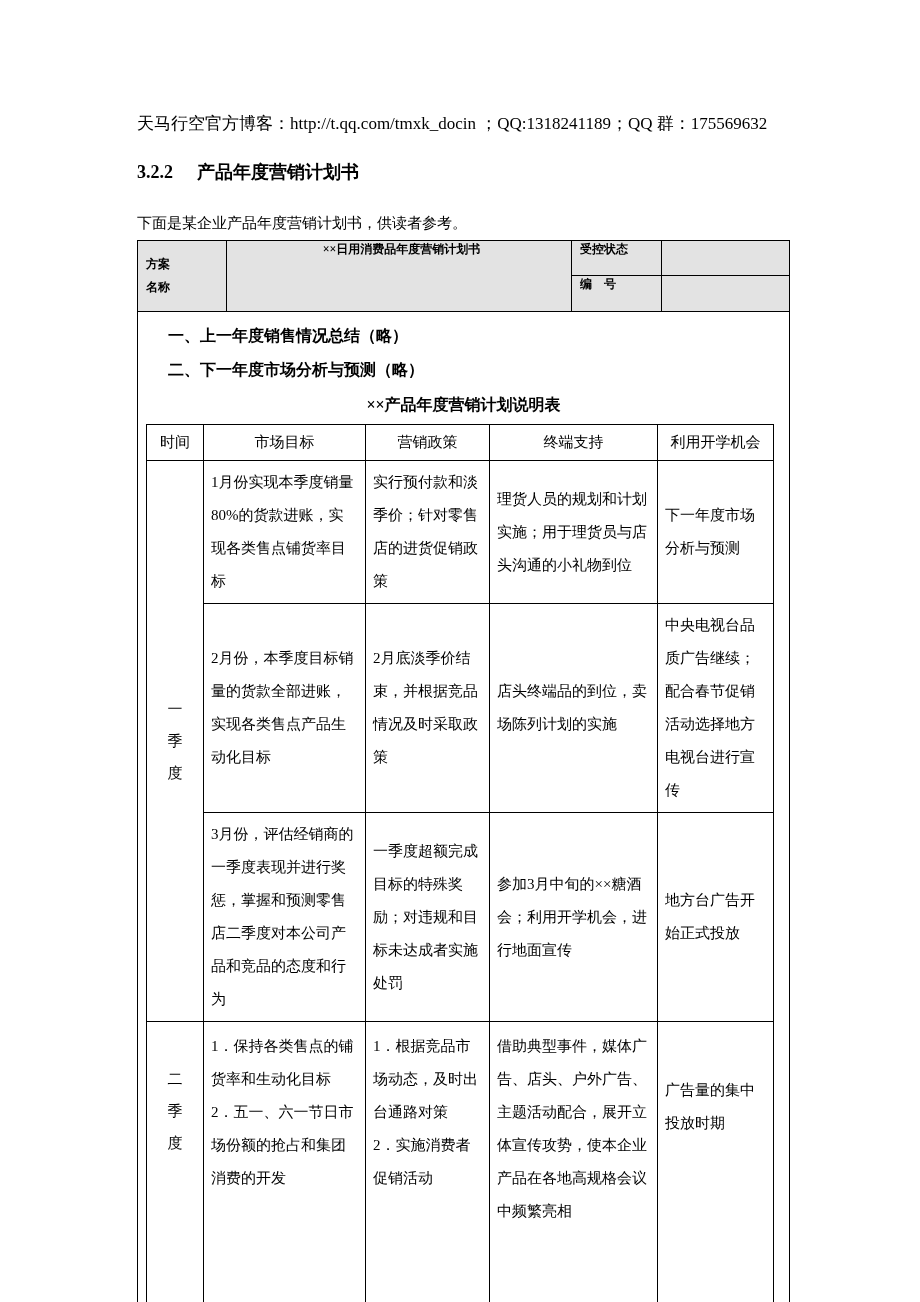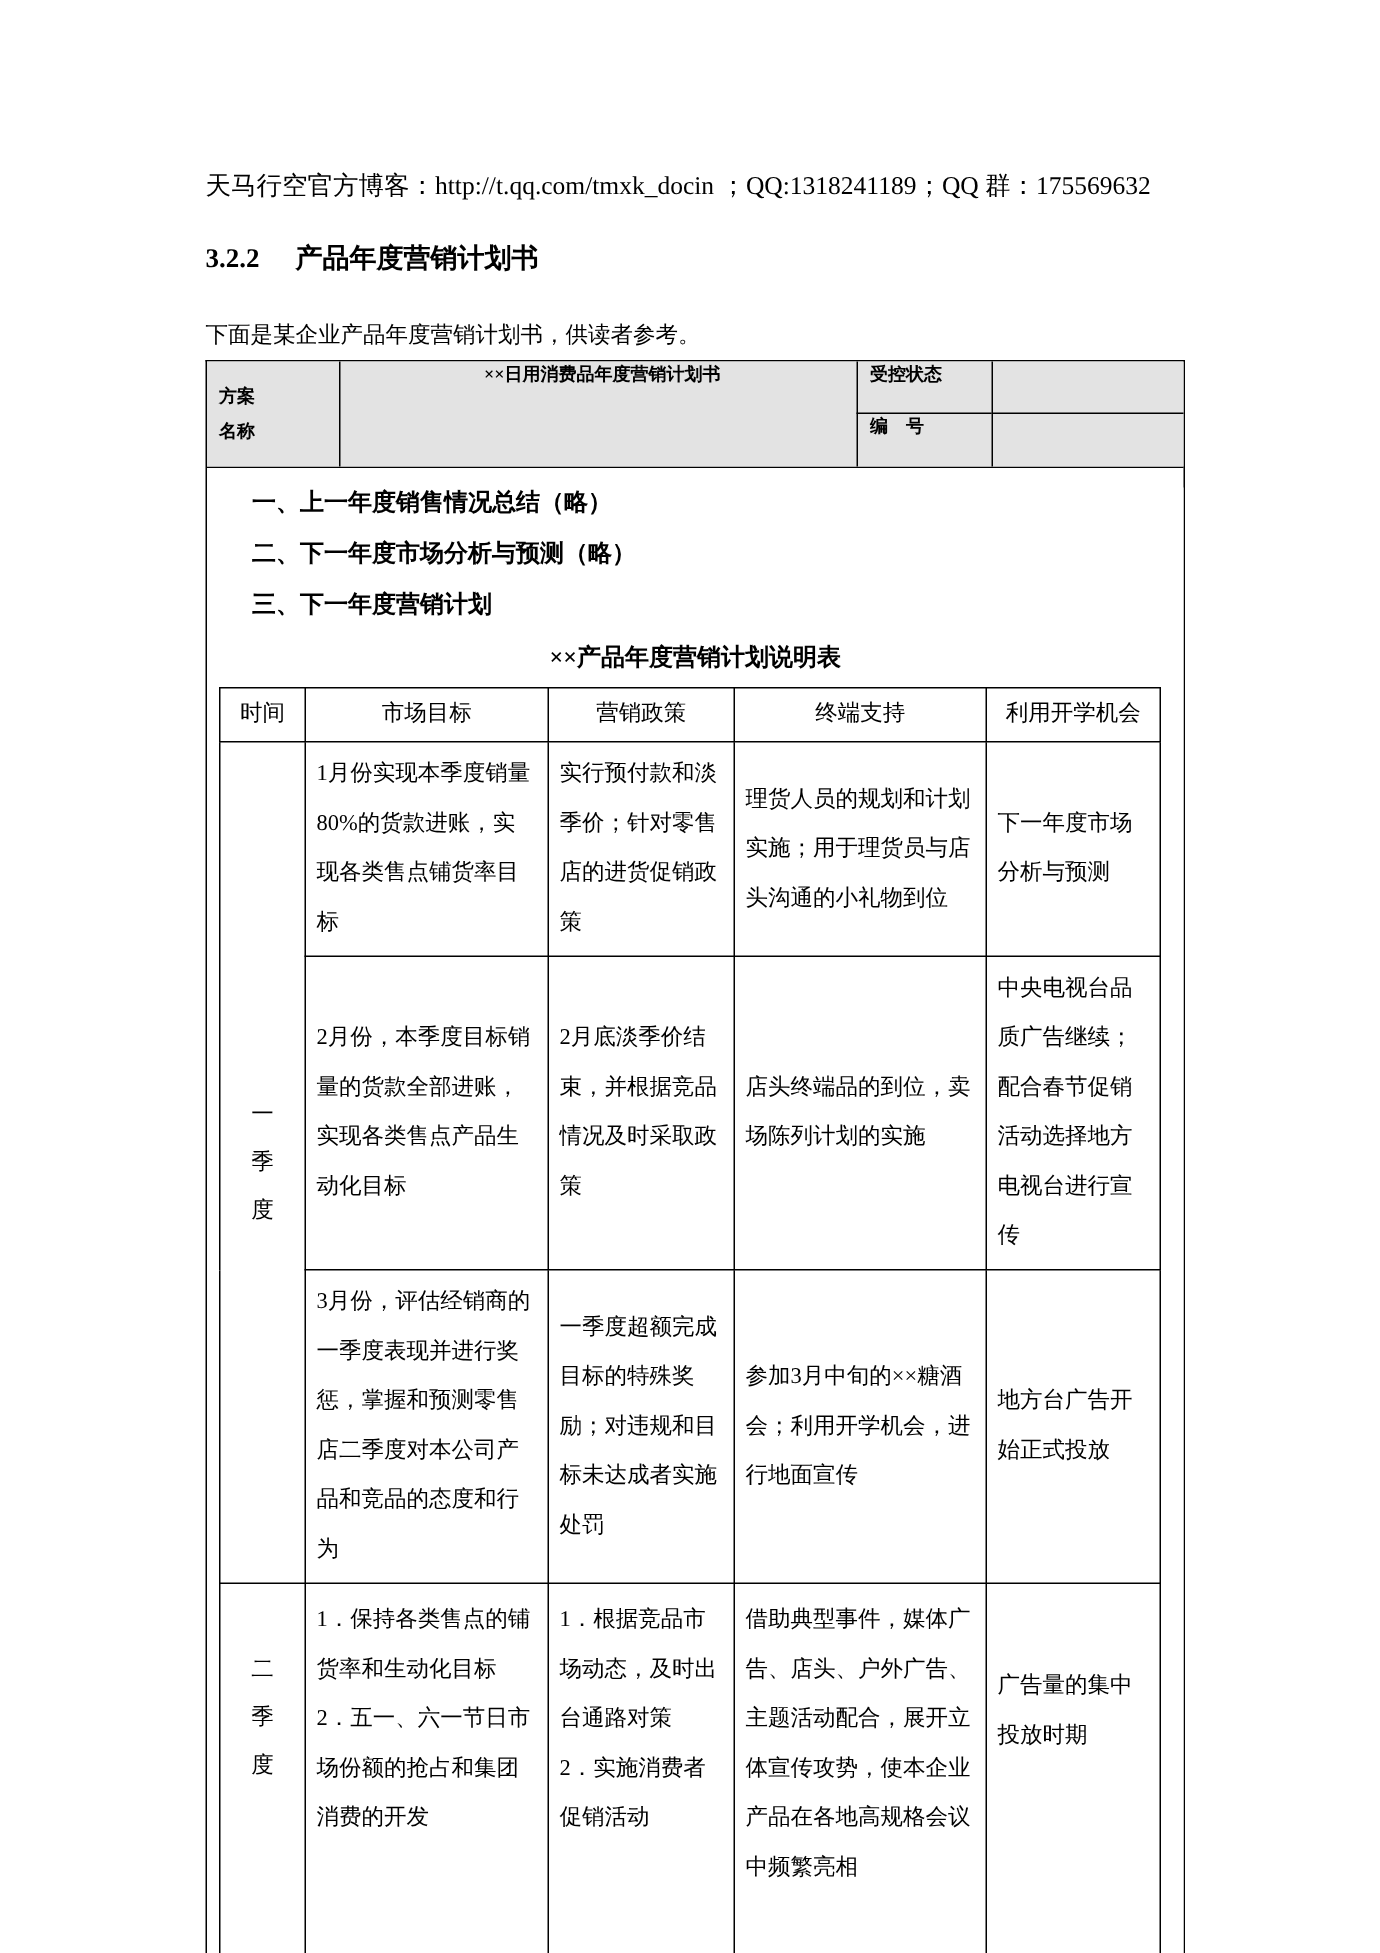--- a/index.html
+++ b/index.html
@@ -80,21 +80,20 @@
       <div class="hcell gray bold c-rlabel bl bb" style="grid-column:3;grid-row:1;">受控状态</div>
       <div class="hcell gray c-rvalue bl bb" style="grid-column:4;grid-row:1;"></div>
       <div class="hcell gray bold c-rlabel bl" style="grid-column:3;grid-row:2;">编　号</div>
       <div class="hcell gray c-rvalue bl" style="grid-column:4;grid-row:2;"></div>
     </div>
 
 
     <div class="body-cell">
       <div class="toc-item">一、上一年度销售情况总结（略）</div>
       <div class="toc-item">二、下一年度市场分析与预测（略）</div>
-      <div class="toc-item">三、下一年度营销计划</div>
       <div class="tbl-title">××产品年度营销计划说明表</div>
 
       <table class="plan-table">
         <colgroup>
           <col style="width:57px">
             <col style="width:162px">
             <col style="width:124px">
             <col style="width:168px">
             <col style="width:116px">
         </colgroup>

